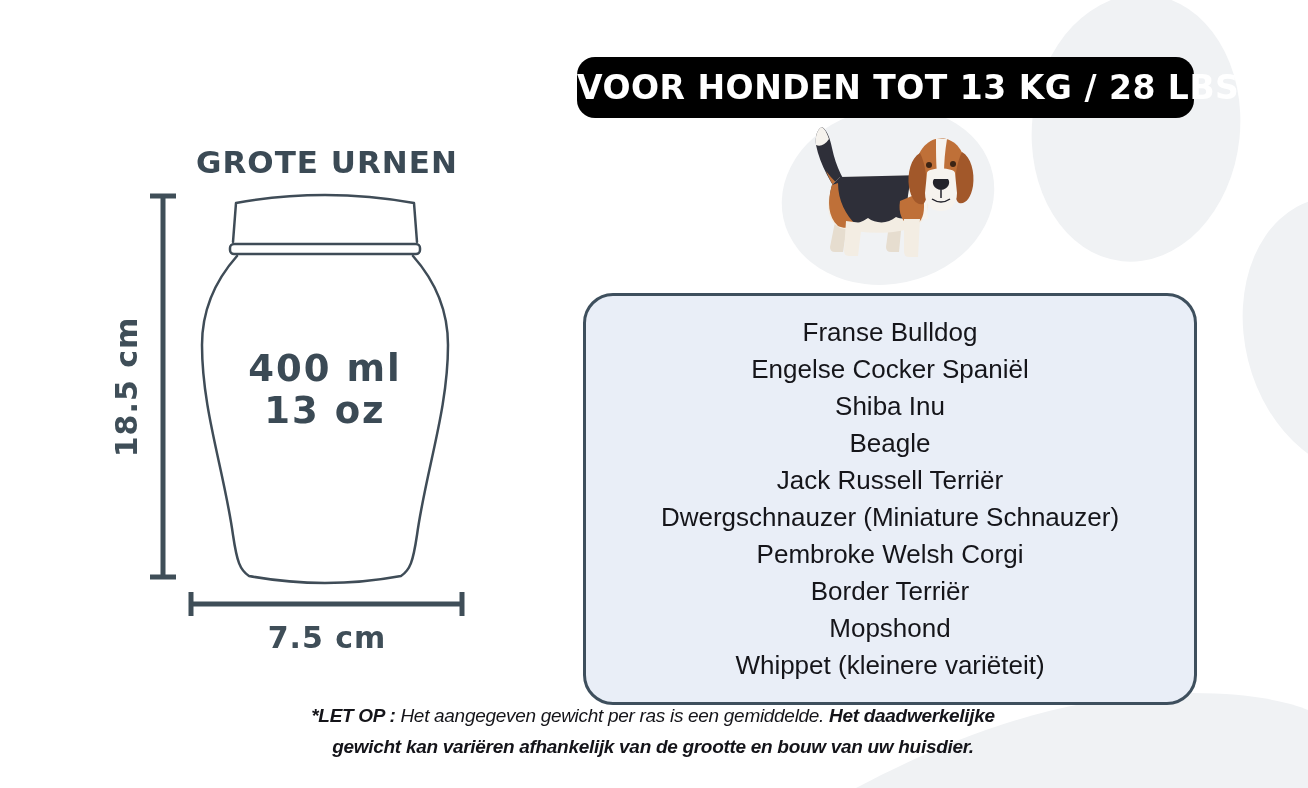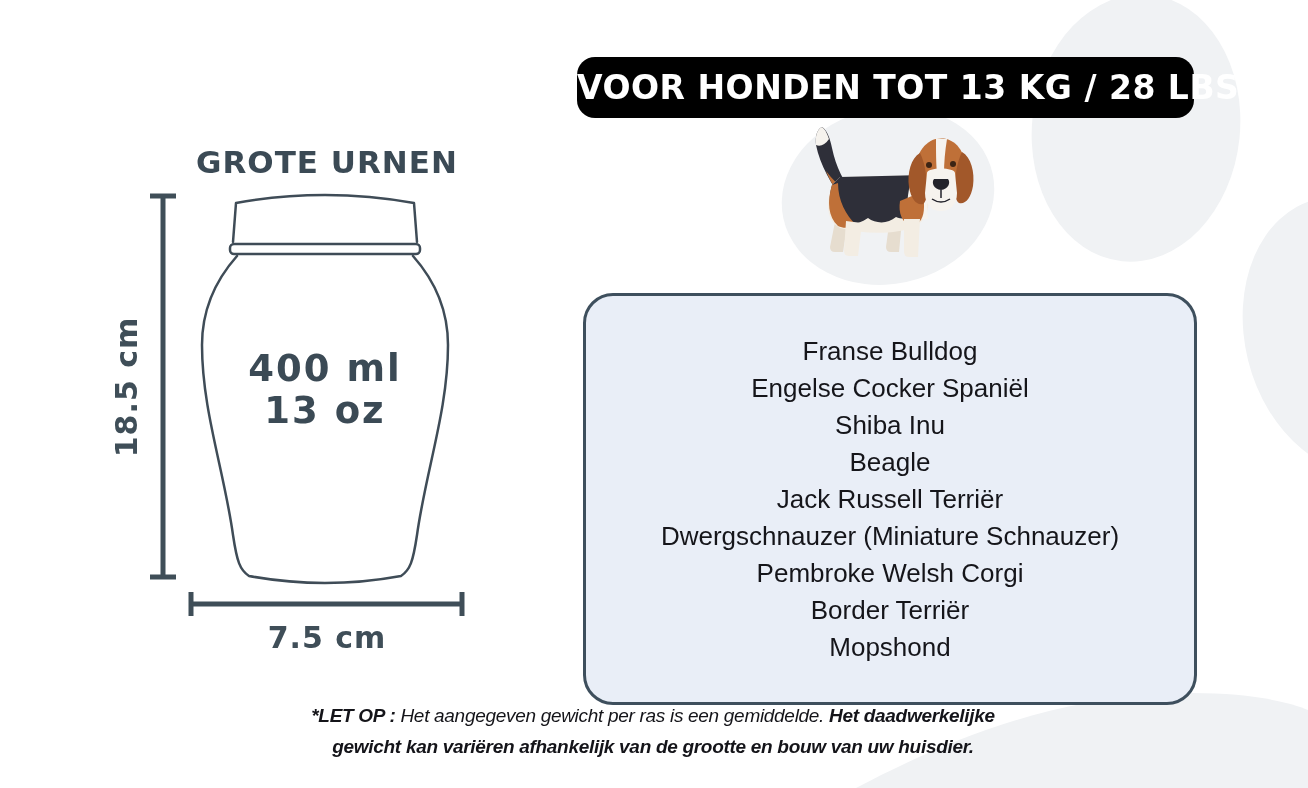--- a/index.html
+++ b/index.html
@@ -154,20 +154,21 @@
       <div class="breed-row">Jack Russell Terriër</div>
 
       <div class="breed-row">Dwergschnauzer (Miniature Schnauzer)</div>
 
       <div class="breed-row">Pembroke Welsh Corgi</div>
 
       <div class="breed-row">Border Terriër</div>
 
       <div class="breed-row">Mopshond</div>
 
+      <div class="breed-row">Whippet (kleinere variëteit)</div>
     </div>
 
   <div class="abs footnote">
     <div>
       <span class="fbold">*LET OP : </span><span>Het aangegeven gewicht per ras is een gemiddelde. </span><span class="fbold">Het daadwerkelijke</span>
     </div>
     <div class="fbold">gewicht kan variëren afhankelijk van de grootte en bouw van uw huisdier.</div>
   </div>
 
 </div>

